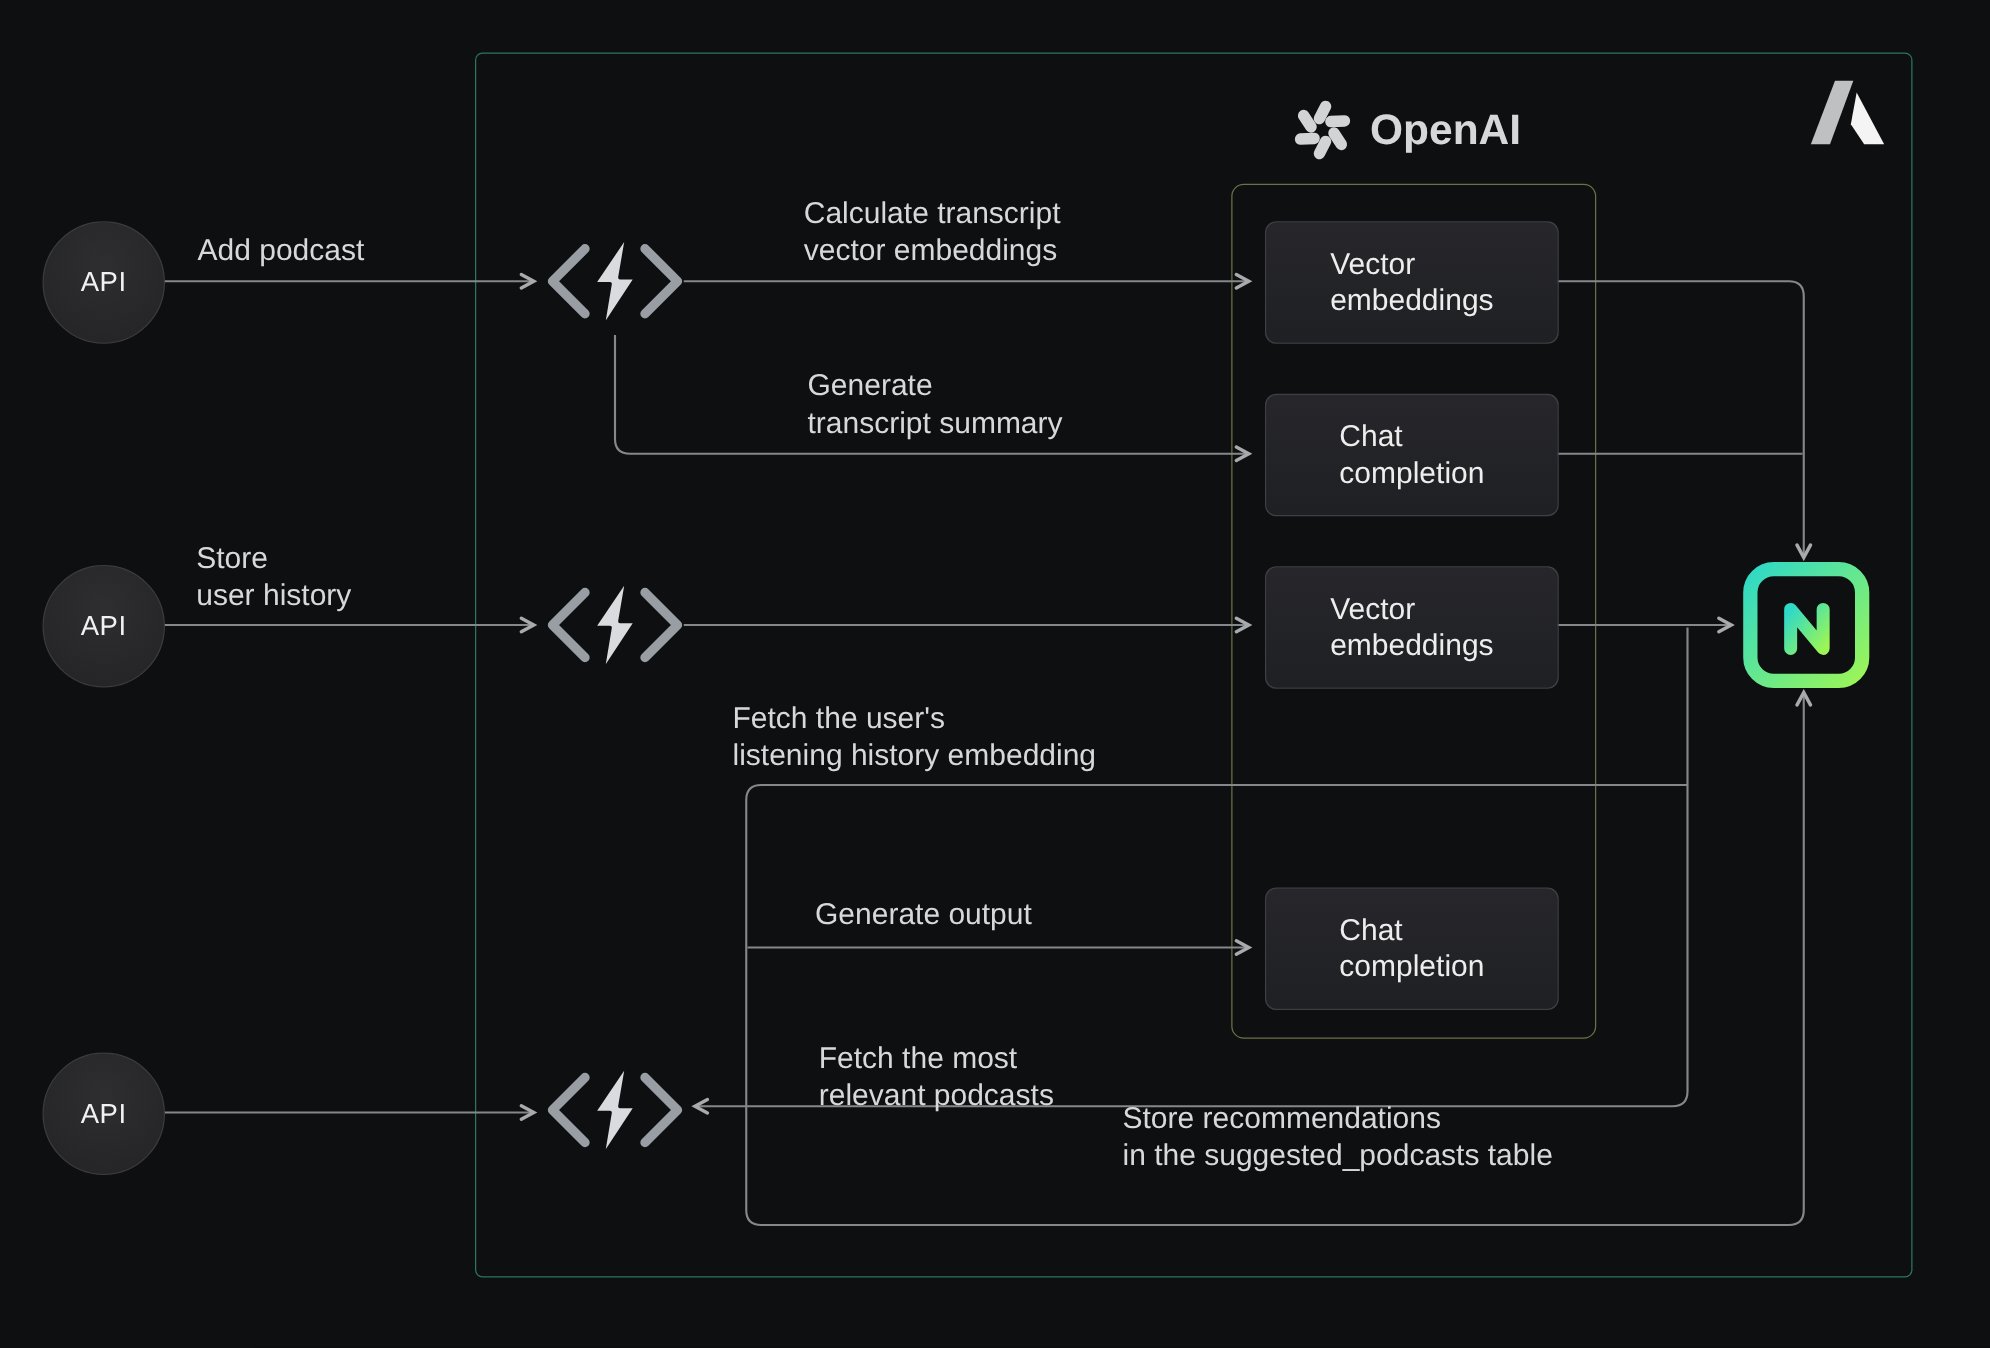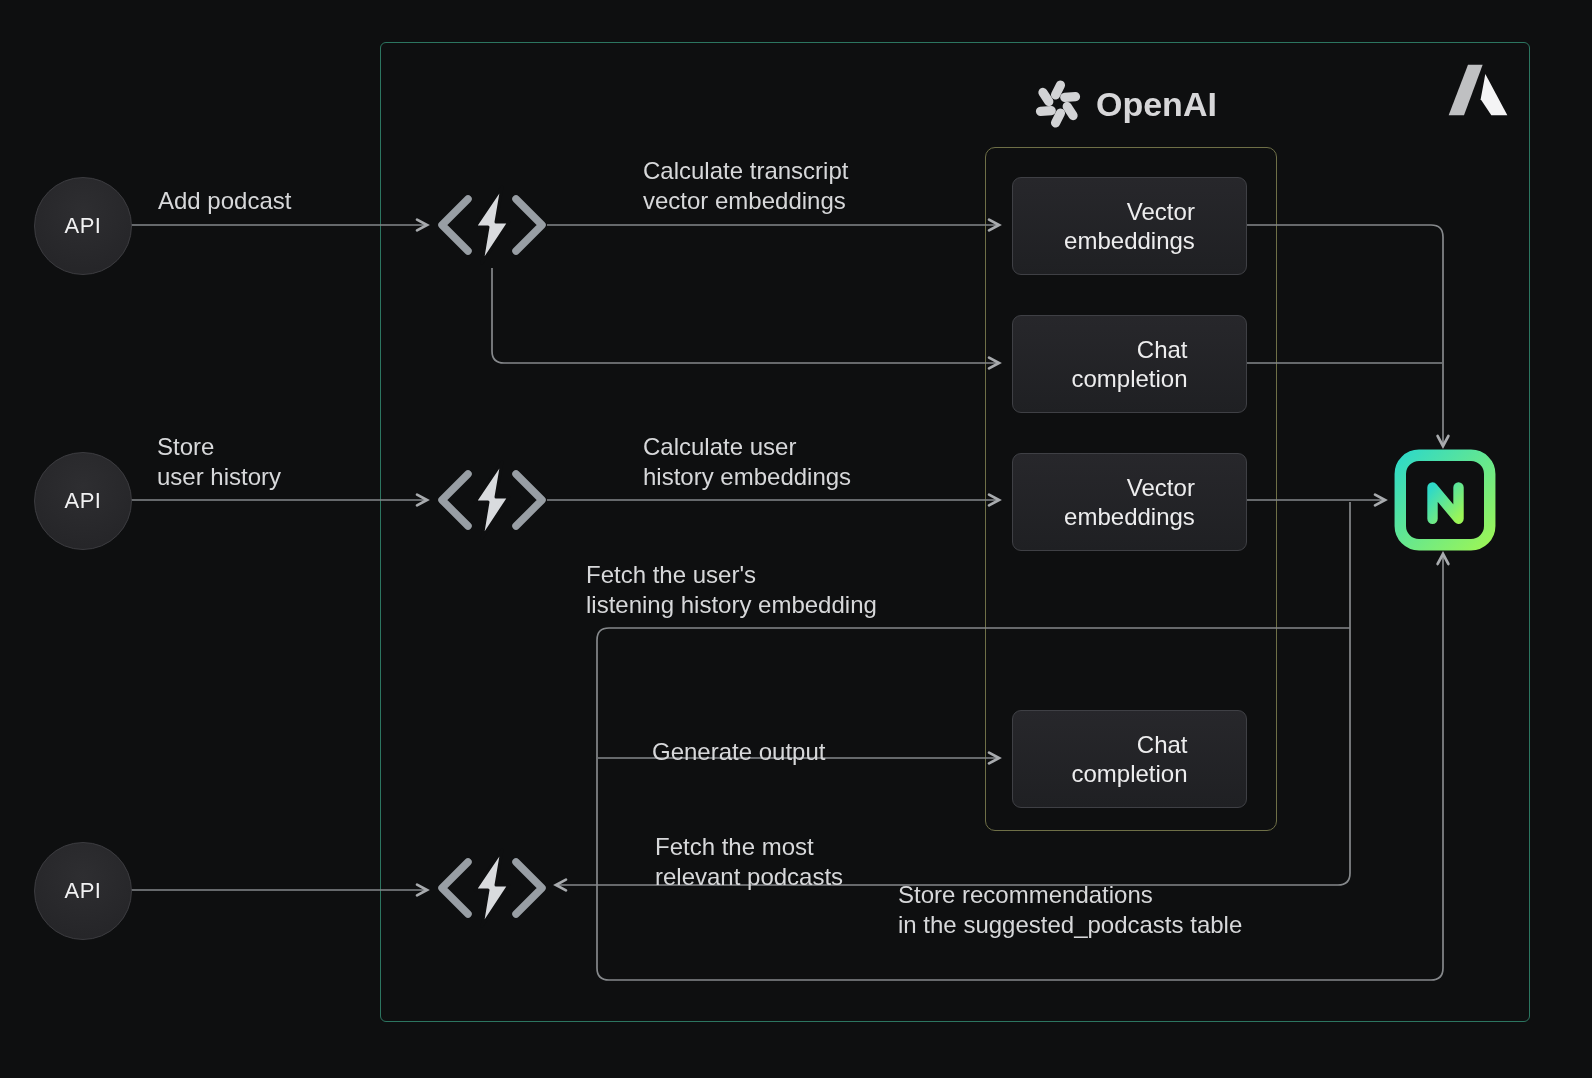--- a/index.html
+++ b/index.html
@@ -8,21 +8,21 @@
     font-family:"Liberation Sans",sans-serif;overflow:hidden;
   }
   .region{position:absolute;background:transparent;}
   .region-azure{left:380px;top:42px;width:1148px;height:978px;border:1.5px solid #2c7560;border-radius:6px;}
   .region-openai{left:985px;top:147px;width:290px;height:682px;border:1.5px solid #6e6f47;border-radius:10px;}
   svg.wires{position:absolute;left:0;top:0;}
   .svc{
     position:absolute;left:1012px;width:233px;height:96px;
     background:linear-gradient(180deg,#27272b 0%,#1f2023 100%);
     border:1px solid #3f4045;border-radius:9px;
-    display:flex;align-items:center;justify-content:center;text-align:right;
+    display:flex;align-items:center;justify-content:center;text-align:left;
     color:#ededee;font-size:24px;line-height:1.22;white-space:pre-line;
   }
   .api{
     position:absolute;left:34px;width:96px;height:96px;border-radius:50%;
     background:radial-gradient(circle at 50% 35%,#2e2e31,#232326);
     border:1.5px solid #3c3c40;
     display:flex;align-items:center;justify-content:center;
     color:#f1f1f2;font-size:22px;letter-spacing:.5px;
   }
   .lbl{
@@ -134,25 +134,25 @@
   <div class="svc" style="top:710px;">Chat
 completion</div>
 
   <div class="api" style="top:177px;">API</div>
   <div class="api" style="top:452px;">API</div>
   <div class="api" style="top:842px;">API</div>
 
   <div class="lbl" style="left:158px;top:186px;width:220px;">Add podcast</div>
   <div class="lbl" style="left:643px;top:156px;width:320px;">Calculate transcript
 vector embeddings</div>
+  <div class="lbl" style="left:646px;top:294px;width:320px;">Generate
+transcript summary</div>
   <div class="lbl" style="left:157px;top:432px;width:220px;">Store
 user history</div>
-  <div class="lbl" style="left:643px;top:432px;width:320px;">Calculate user
-history embeddings</div>
   <div class="lbl" style="left:586px;top:560px;width:440px;">Fetch the user's
 listening history embedding</div>
-  <div class="lbl" style="left:652px;top:717px;width:300px;margin-top:20px;">Generate output</div>
+  <div class="lbl" style="left:652px;top:717px;width:300px;">Generate output</div>
   <div class="lbl" style="left:655px;top:816px;width:300px;margin-top:16px;">Fetch the most
 relevant podcasts</div>
   <div class="lbl" style="left:898px;top:880px;width:460px;">Store recommendations
 in the suggested_podcasts table</div>
 
 </div>
 
 </body></html>

